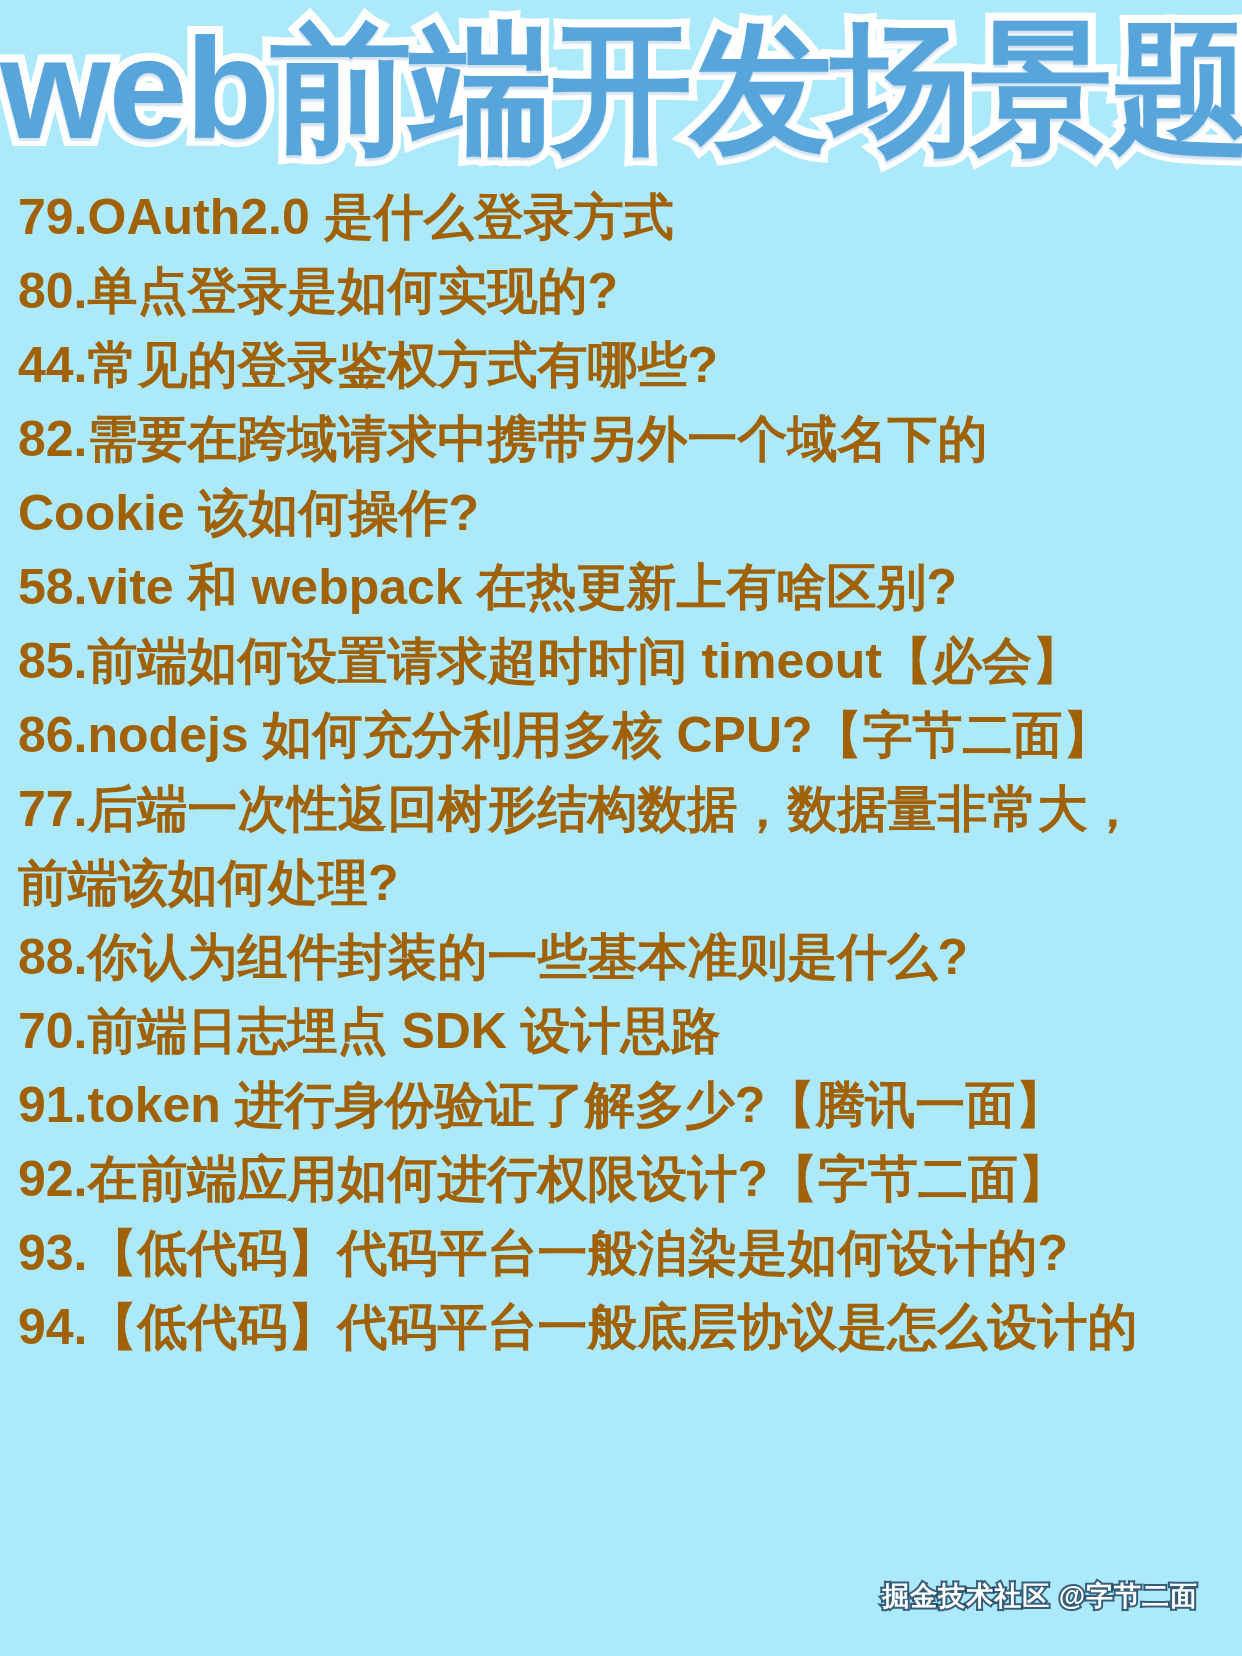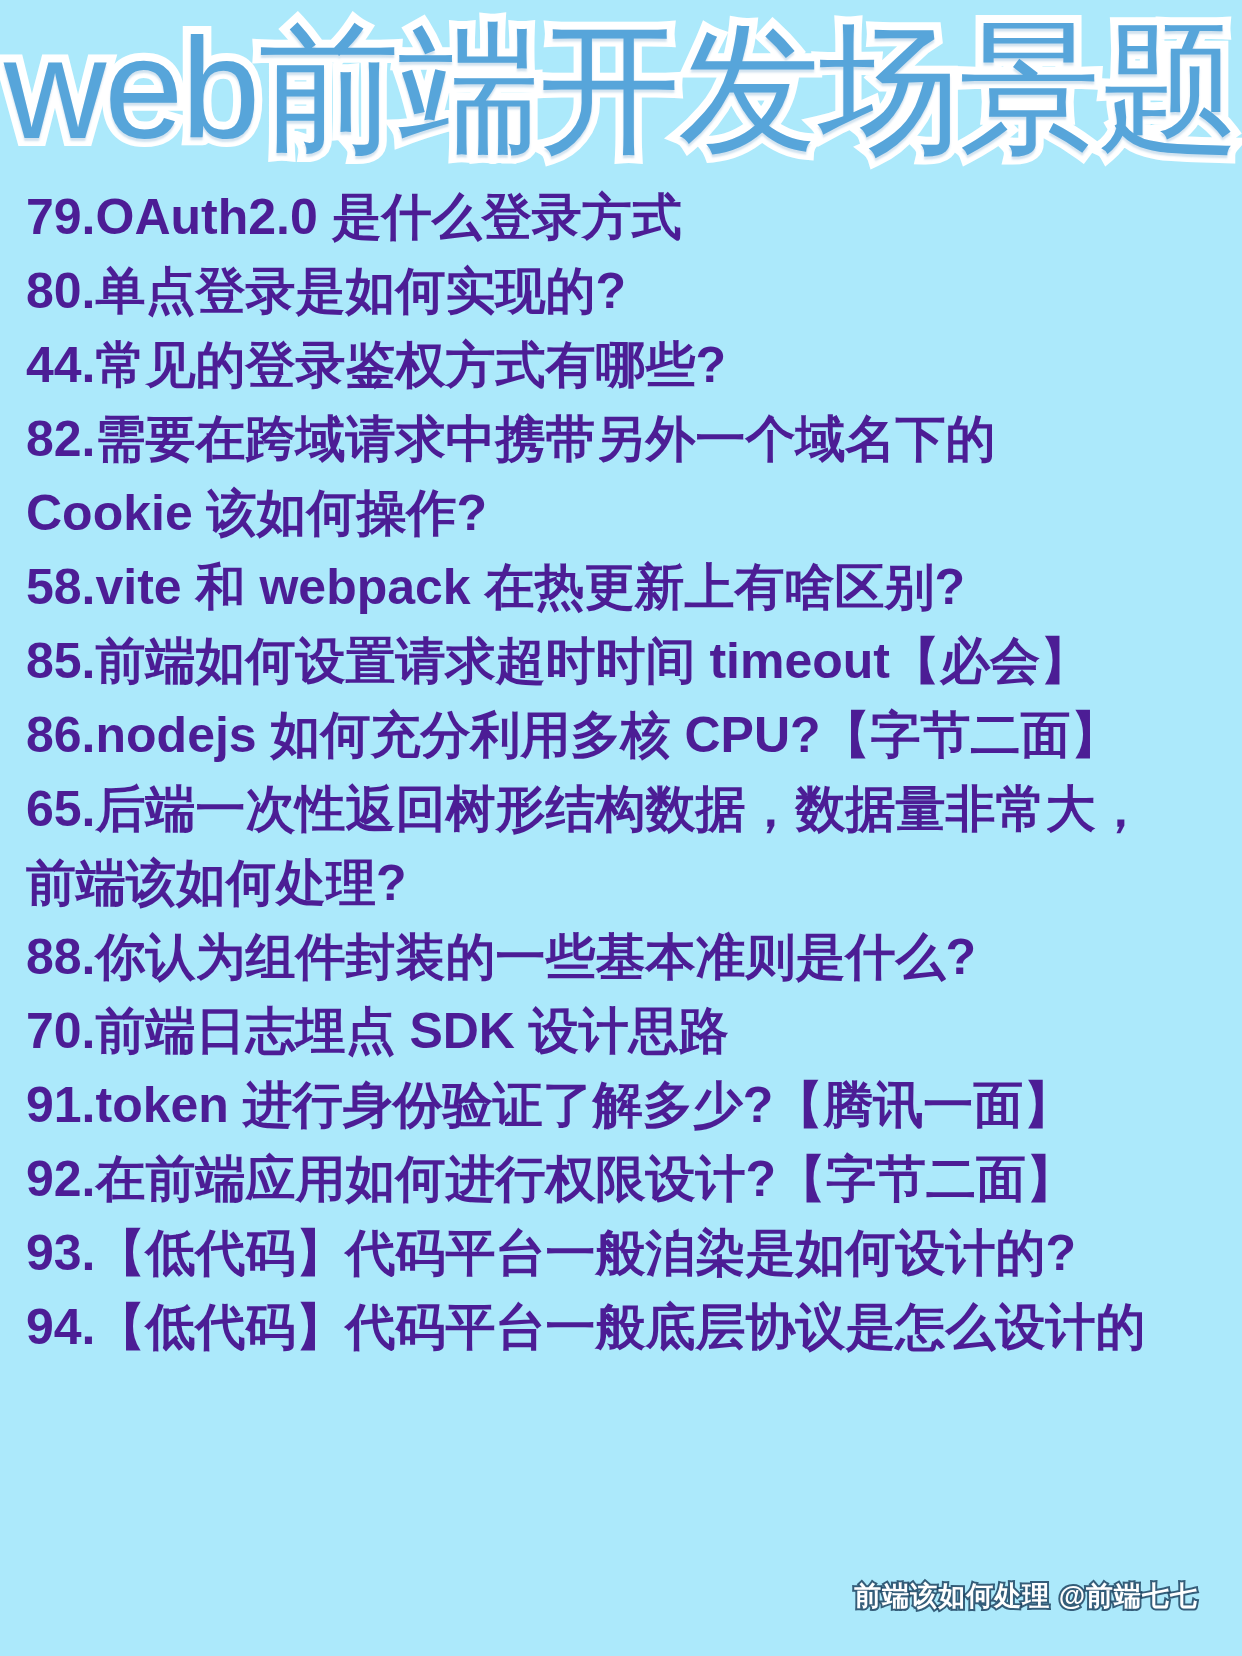--- a/index.html
+++ b/index.html
@@ -18,37 +18,37 @@
   }
   .title {
     position: absolute;
     top: 14px;
     left: 0;
     width: 100%;
     margin: 0;
     text-align: center;
     font-size: 142px;
     line-height: 1.05;
-    font-weight: 400;
+    font-weight: 700;
     letter-spacing: -2px;
     white-space: nowrap;
     color: #57a5da;
     -webkit-text-stroke: 16px #ffffff;
     paint-order: stroke fill;
     text-shadow: 0 3px 2px rgba(70, 140, 190, 0.25);
   }
   .question-list {
     position: absolute;
     top: 180px;
-    left: 26px;
+    left: 18px;
     right: 24px;
     font-size: 50px;
     line-height: 74px;
     font-weight: 600;
-    color: #4c1d95;
+    color: #a16207;
     letter-spacing: 0px;
   }
   .question {
     white-space: pre-wrap;
     word-break: break-word;
   }
   .watermark {
     position: absolute;
     top: 1578px;
     right: 44px;
@@ -79,32 +79,32 @@
       <div class="question">82.需要在跨域请求中携带另外一个域名下的
 Cookie 该如何操作?</div>
 
       <div class="question">58.vite 和 webpack 在热更新上有啥区别?</div>
 
 
       <div class="question">85.前端如何设置请求超时时间 timeout【必会】</div>
 
       <div class="question">86.nodejs 如何充分利用多核 CPU?【字节二面】</div>
 
-      <div class="question">65.后端一次性返回树形结构数据，数据量非常大，
+      <div class="question">77.后端一次性返回树形结构数据，数据量非常大，
 前端该如何处理?</div>
 
       <div class="question">88.你认为组件封装的一些基本准则是什么?</div>
 
 
       <div class="question">70.前端日志埋点 SDK 设计思路</div>
 
       <div class="question">91.token 进行身份验证了解多少?【腾讯一面】</div>
 
       <div class="question">92.在前端应用如何进行权限设计?【字节二面】</div>
 
       <div class="question">93.【低代码】代码平台一般洎染是如何设计的?</div>
 
       <div class="question">94.【低代码】代码平台一般底层协议是怎么设计的</div>
     </div>
 
-  <div class="watermark">前端该如何处理 @前端七七</div>
+  <div class="watermark">掘金技术社区 @字节二面</div>
 
 </div>
 
 </body></html>

